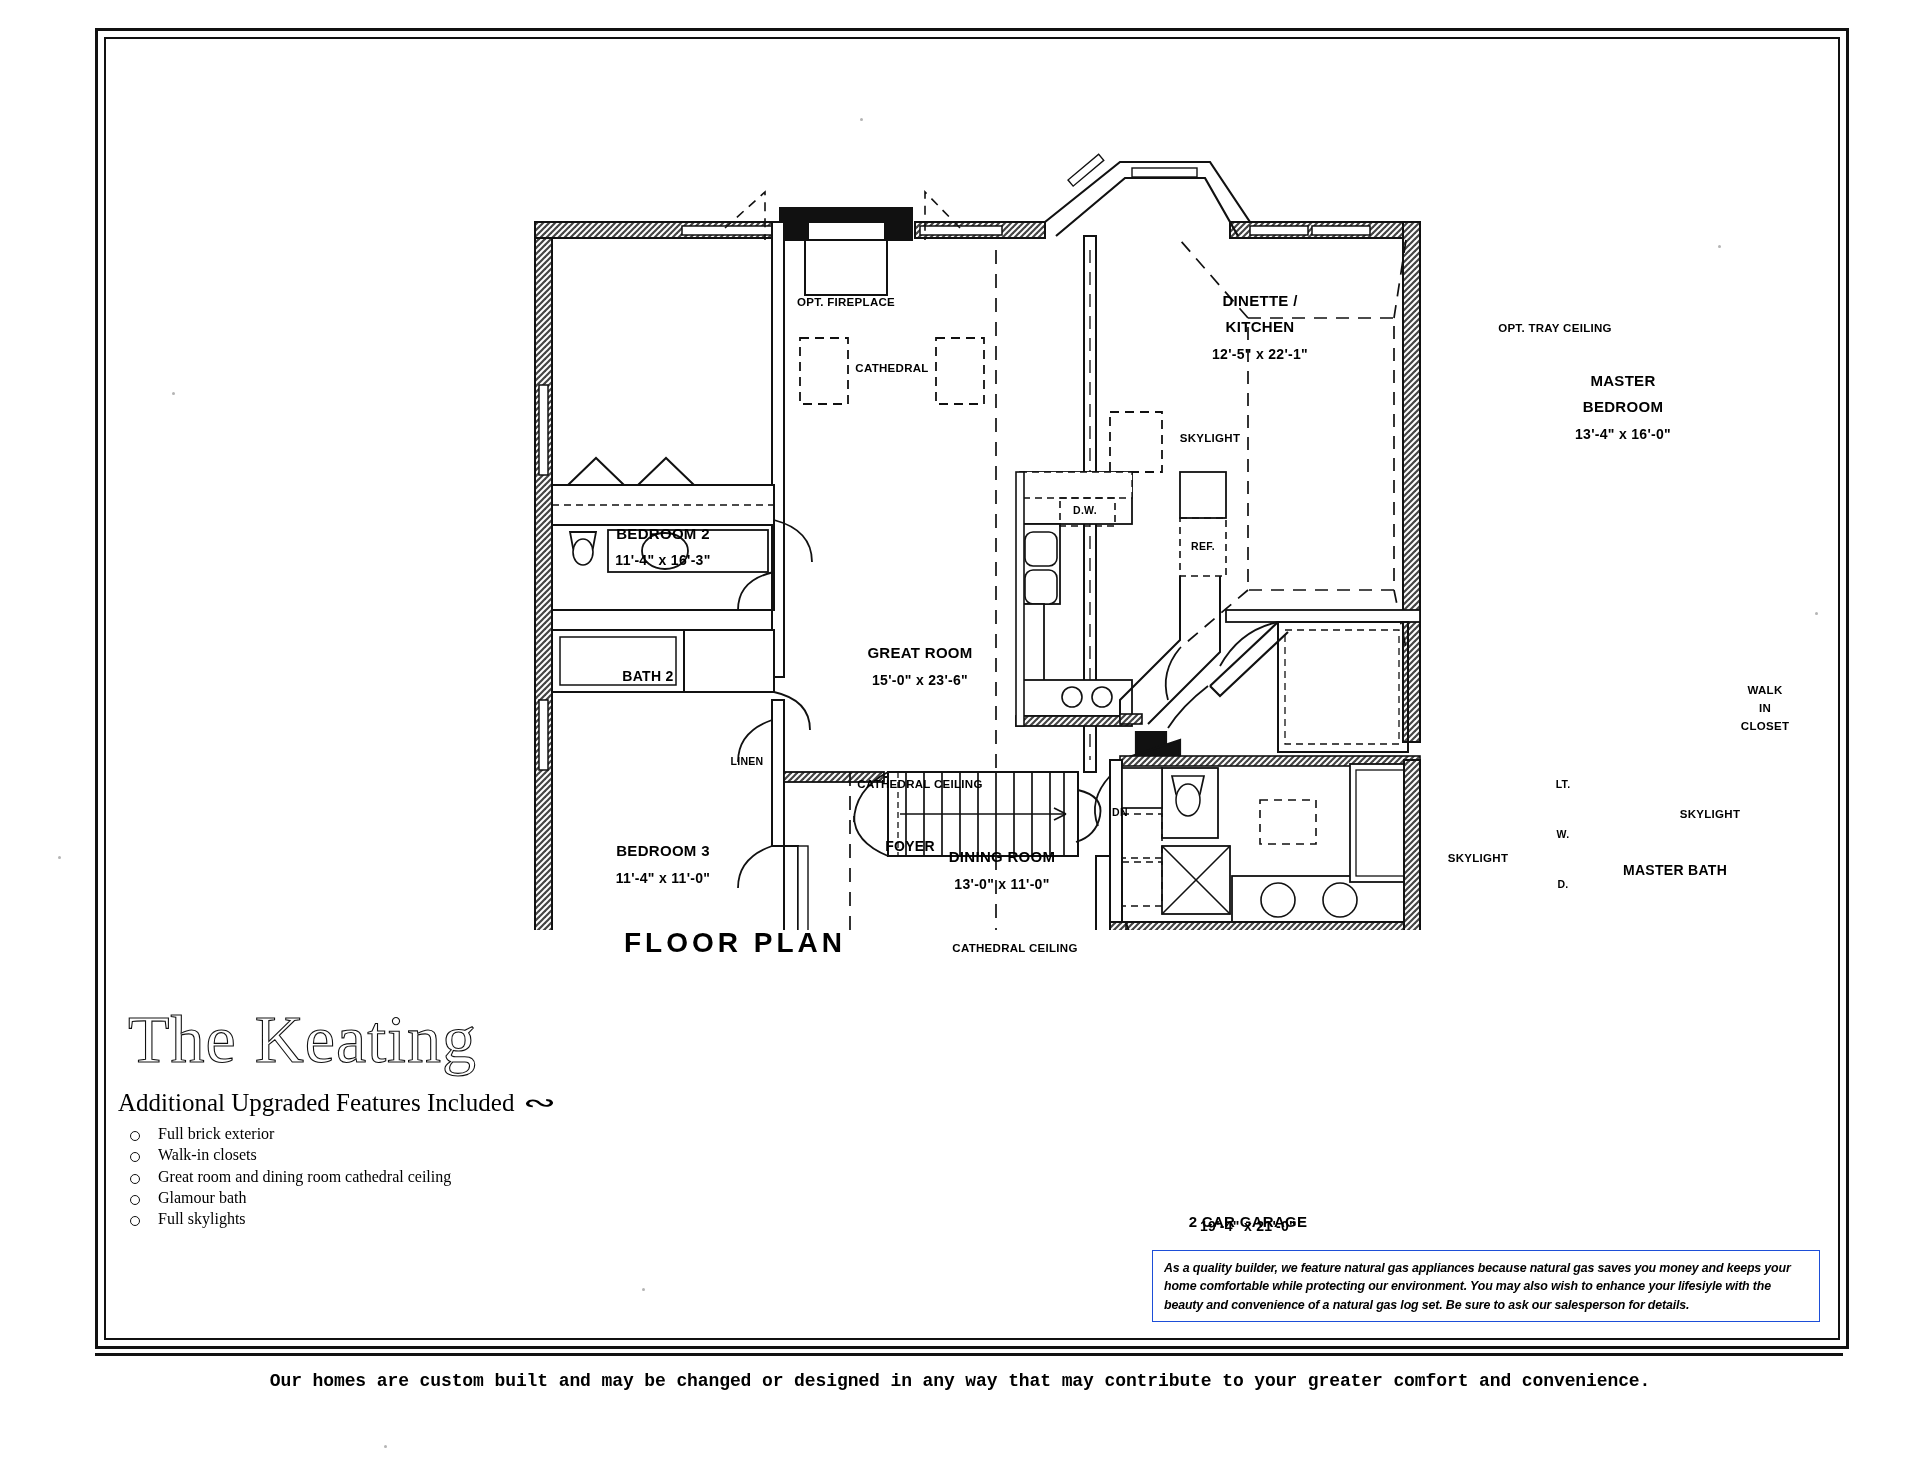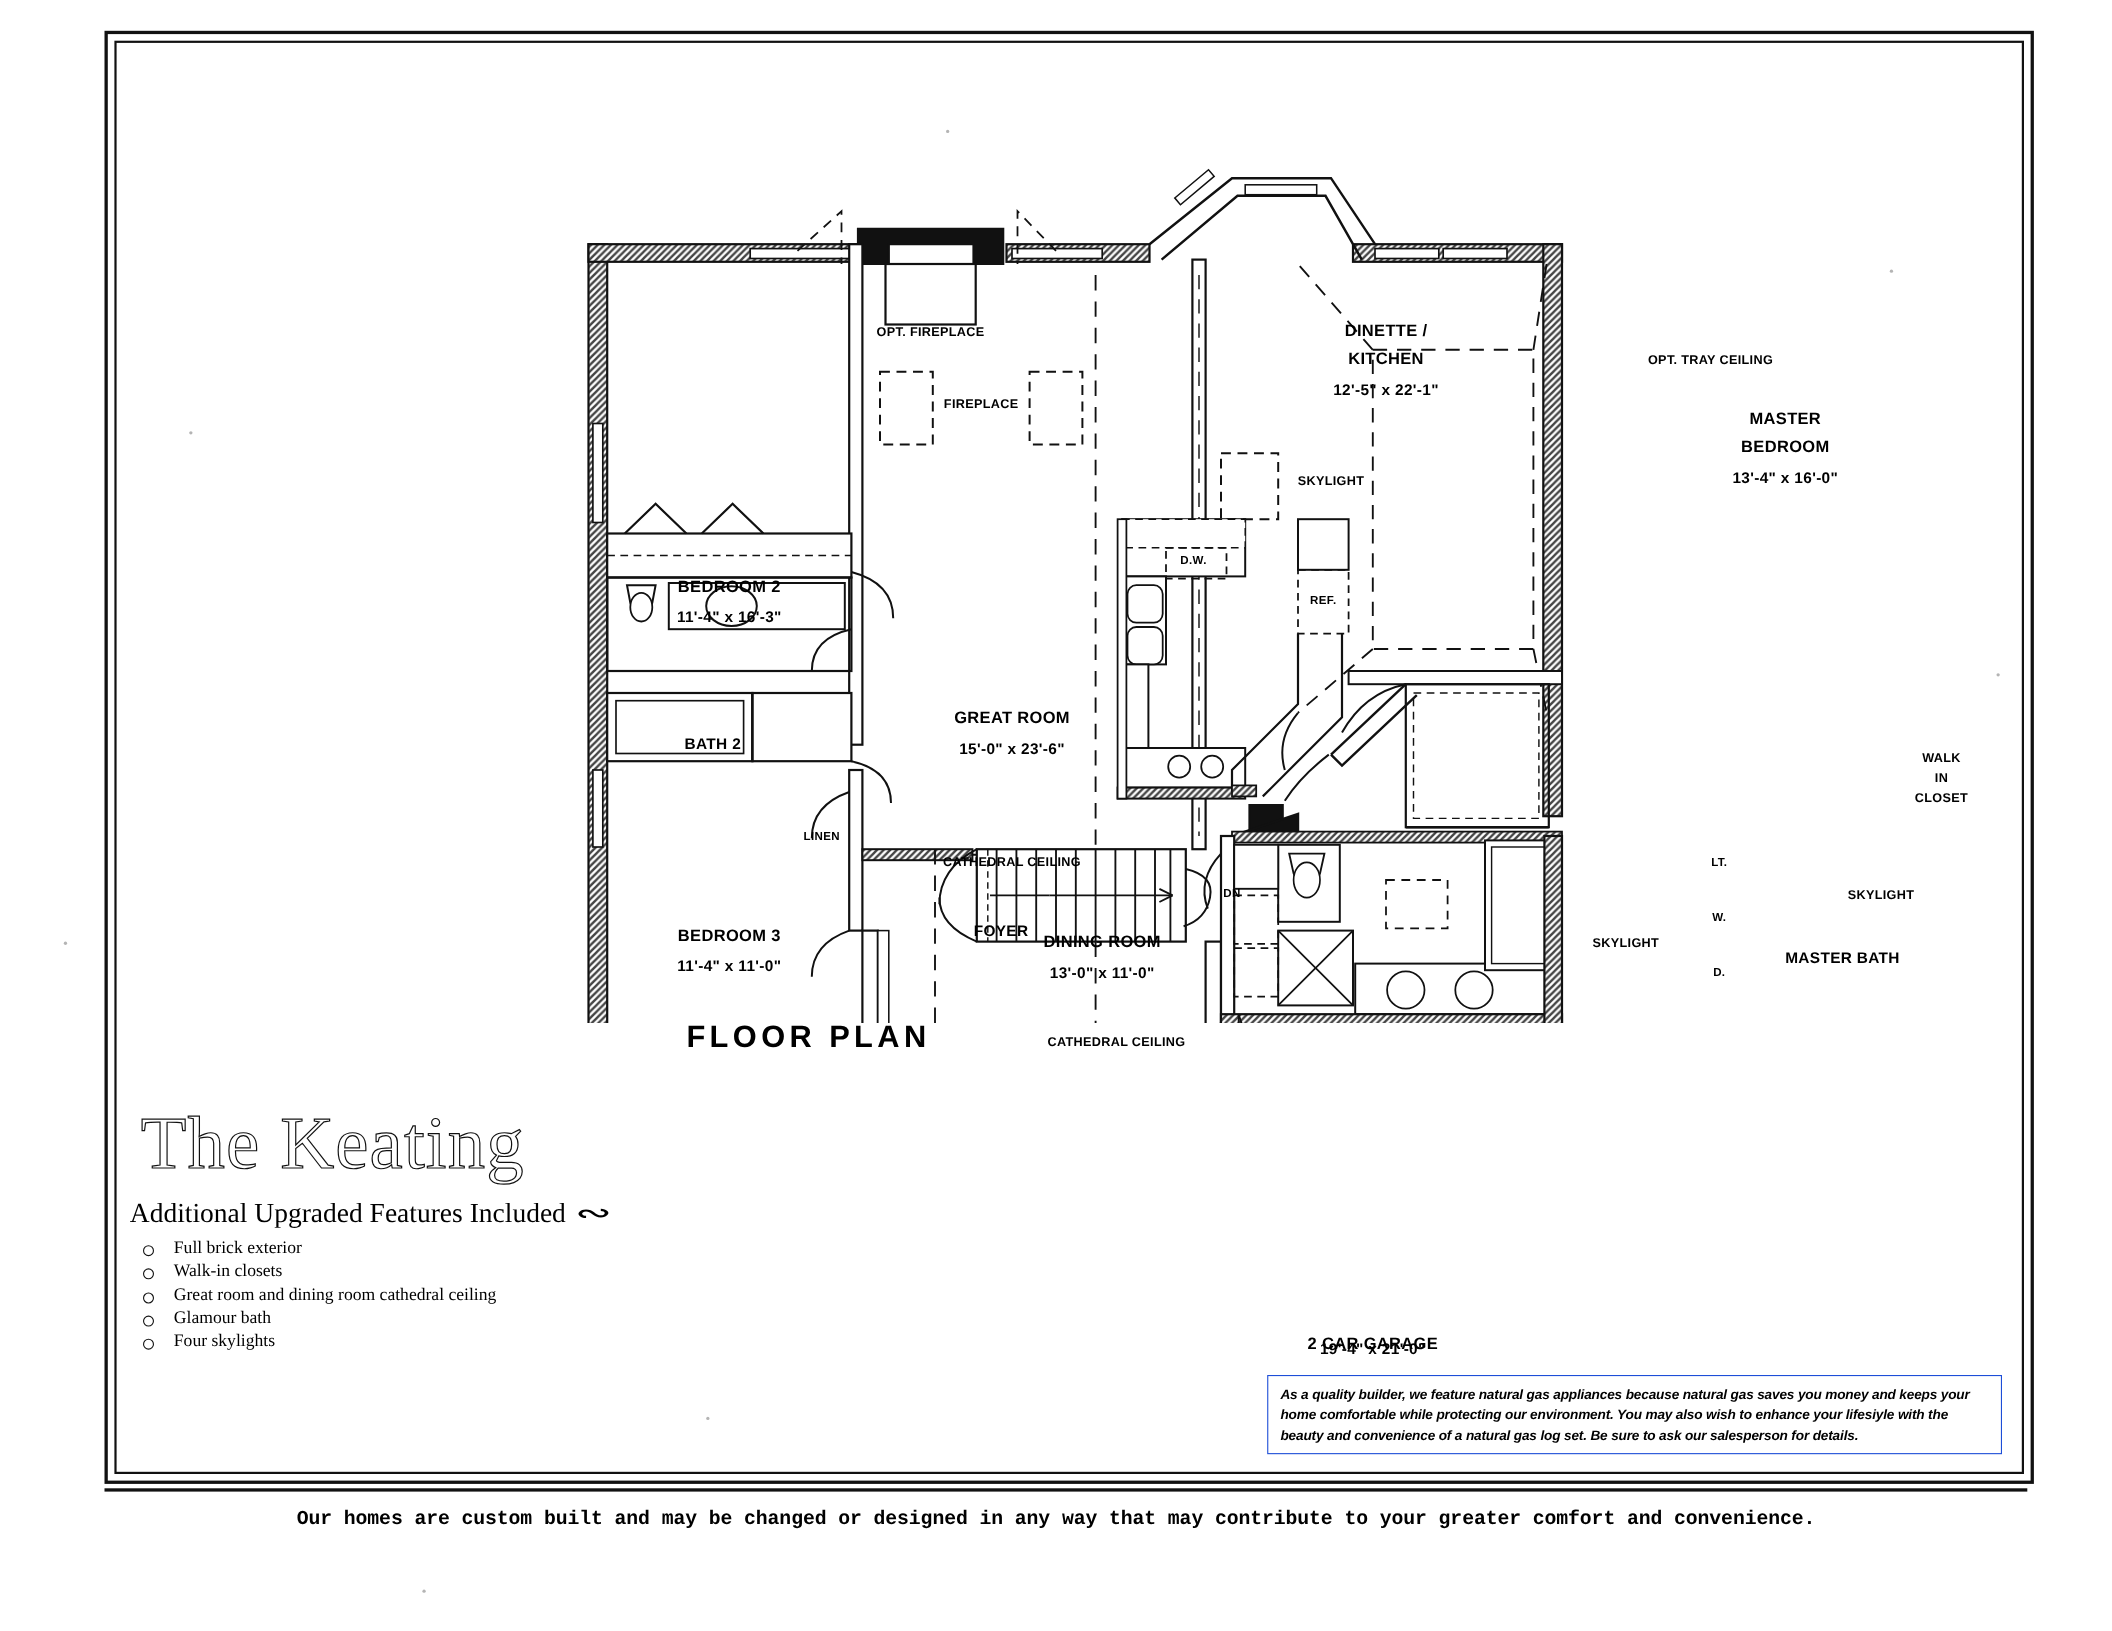--- a/index.html
+++ b/index.html
@@ -304,21 +304,21 @@
 
     <path d="M706,822 Q716,858 744,866" stroke="#111" stroke-width="1.8" fill="none"></path>
     <line x1="706" y1="822" x2="706" y2="866" stroke="#111" stroke-width="1.6"></line>
 
     <rect x="676" y="974" width="20" height="16" fill="url(#wallhatch)" stroke="#111" stroke-width="2"></rect>
 
   </g>
 </svg>
 
   <div class="plab sm" style="left:426px;top:196px;">OPT. FIREPLACE</div>
-  <div class="plab sm" style="left:472px;top:262px;">FIREPLACE</div>
+  <div class="plab sm" style="left:472px;top:262px;">CATHEDRAL</div>
 
   <div class="plab l1" style="left:243px;top:425px;">BEDROOM 2</div>
   <div class="plab l2" style="left:243px;top:452px;">11'-4" x 16'-3"</div>
 
   <div class="plab l1" style="left:500px;top:544px;">GREAT ROOM</div>
   <div class="plab l2" style="left:500px;top:572px;">15'-0" x 23'-6"</div>
   <div class="plab sm" style="left:500px;top:678px;">CATHEDRAL CEILING</div>
 
   <div class="plab l1" style="left:840px;top:192px;">DINETTE /</div>
   <div class="plab l1" style="left:840px;top:218px;">KITCHEN</div>
@@ -368,21 +368,21 @@
 <div id="features">
   <div id="features-heading">
     <span>Additional Upgraded Features Included</span>
     <span class="swirl">∾</span>
   </div>
   <ul>
     <li><span class="bullet"></span><span>Full brick exterior</span></li>
     <li><span class="bullet"></span><span>Walk-in closets</span></li>
     <li><span class="bullet"></span><span>Great room and dining room cathedral ceiling</span></li>
     <li><span class="bullet"></span><span>Glamour bath</span></li>
-    <li><span class="bullet"></span><span>Four skylights</span></li>
+    <li><span class="bullet"></span><span>Full skylights</span></li>
   </ul>
 </div>
 
 <div id="gas-box">
   <p>As a quality builder, we feature natural gas appliances because natural gas saves you money and keeps your home comfortable while protecting our environment. You may also wish to enhance your lifesiyle with the beauty and convenience of a natural gas log set. Be sure to ask our salesperson for details.</p>
 </div>
 
 <div id="tagline">Our homes are custom built and may be changed or designed in any way that may contribute to your greater comfort and convenience.</div>
 
 <div class="speck" style="left:860px;top:118px;width:3px;height:3px;"></div>

